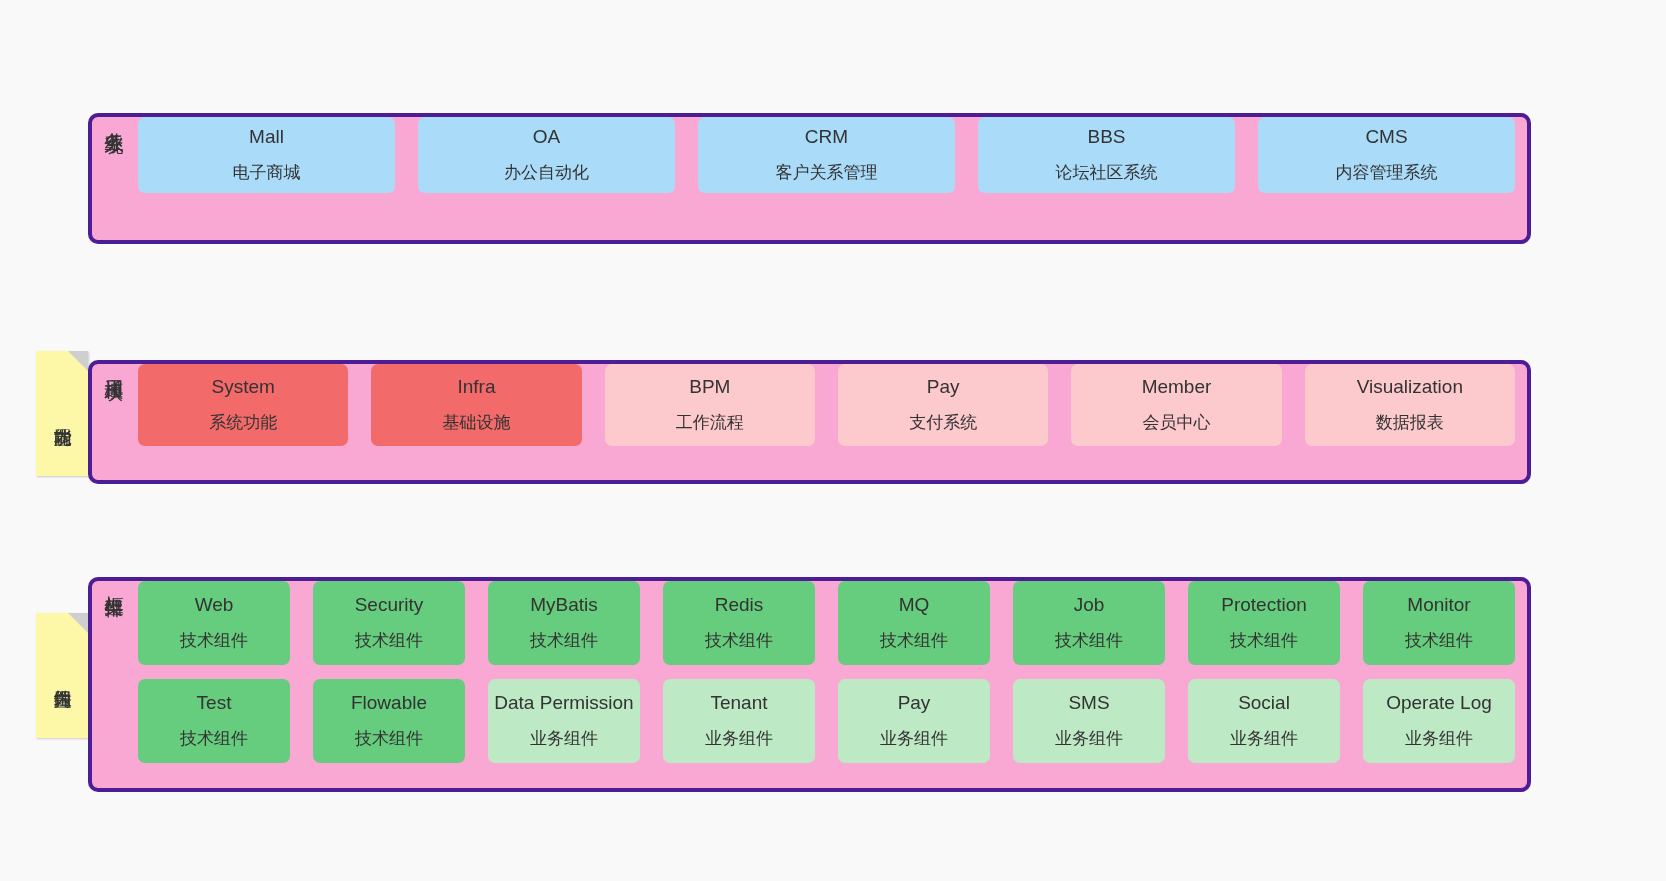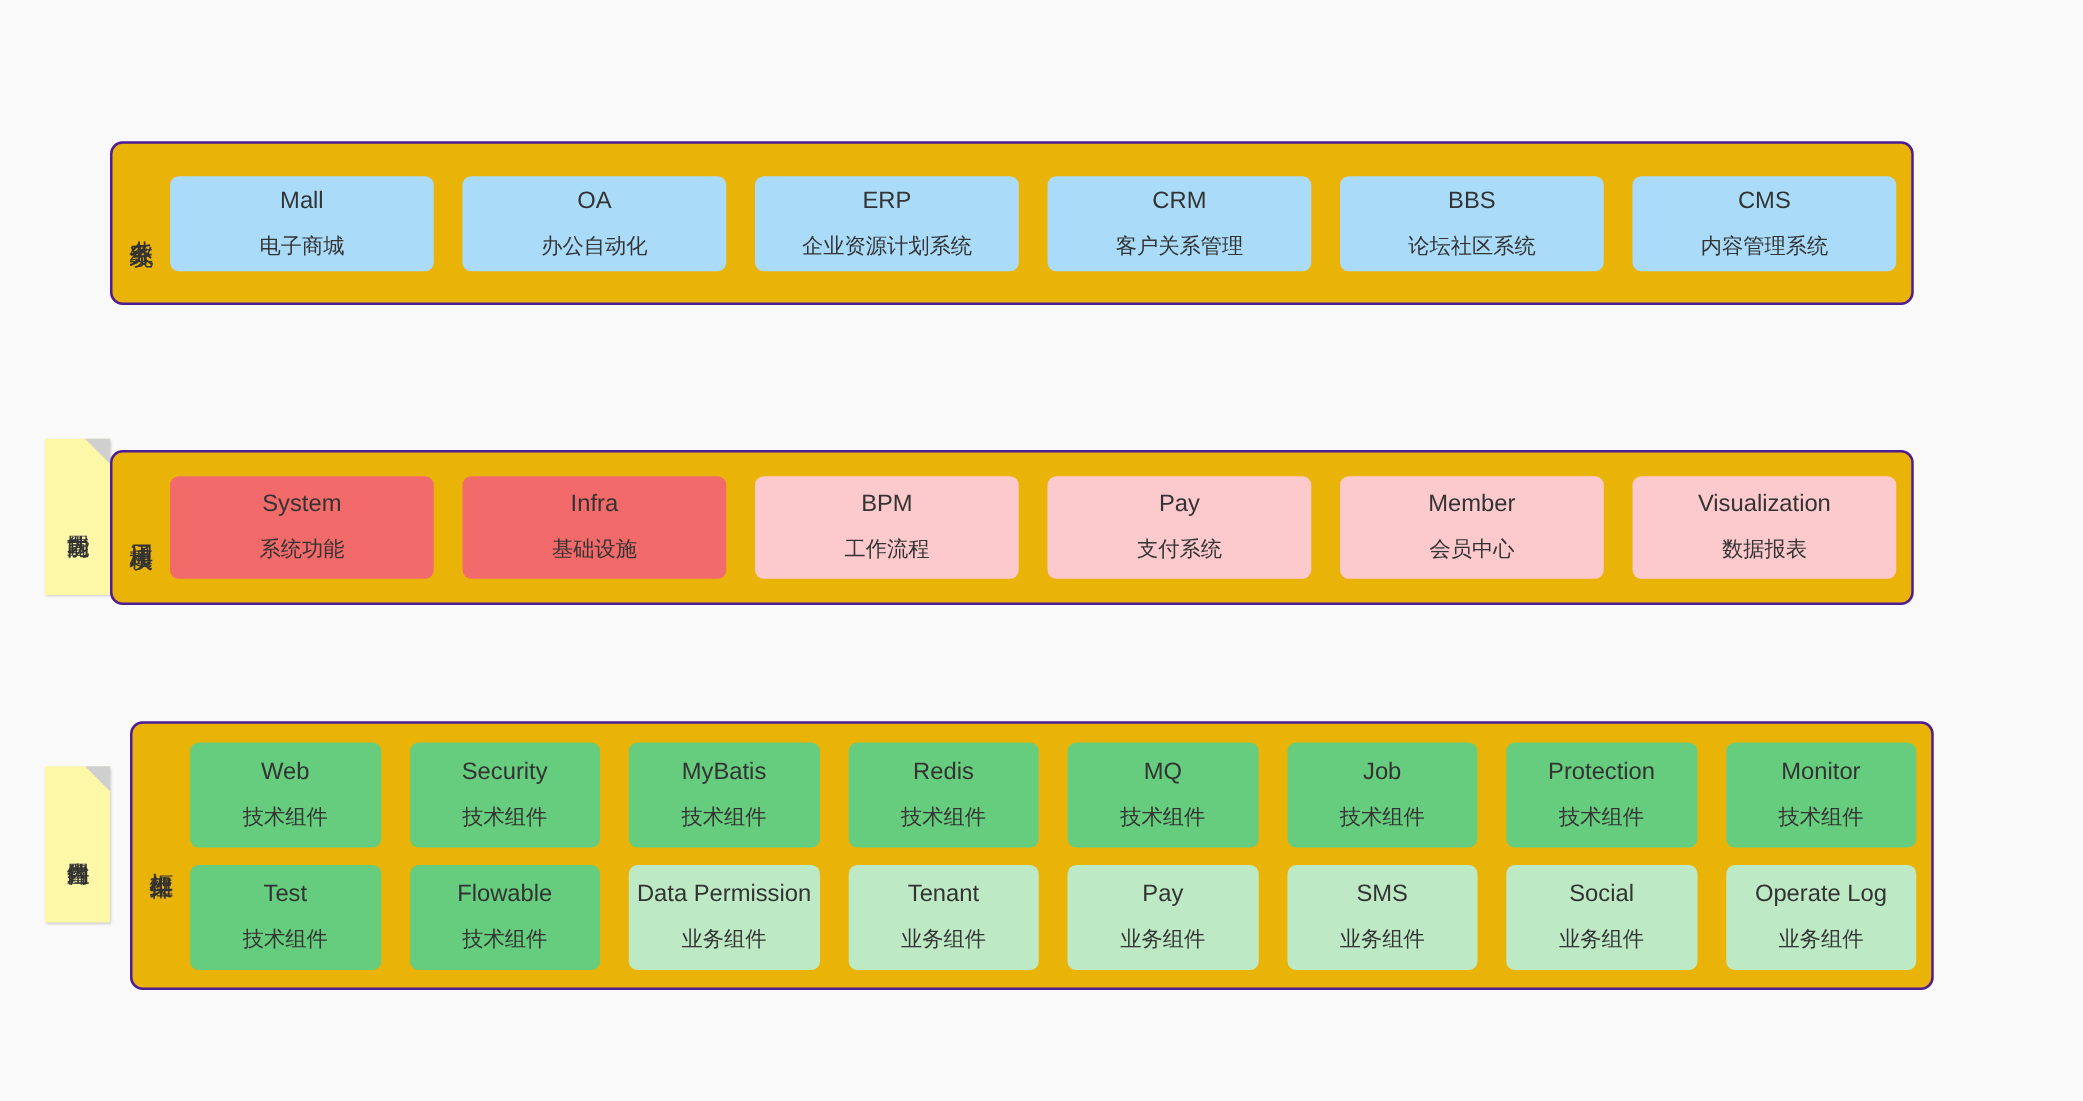--- a/index.html
+++ b/index.html
@@ -9,26 +9,26 @@
     font-family:"Liberation Sans","DejaVu Sans",sans-serif;
     color:#333333;
     overflow:hidden;
     position:relative;
   }
   .canvas{position:absolute;inset:0;}
 
   
   .band{
     position:absolute;
-    background:#eab308;
-    border:2px solid #4c1d95;
+    background:#f9a8d4;
+    border:4px solid #4c1d95;
     border-radius:10px;
     box-sizing:border-box;
     display:flex;
-    align-items:center;
+    align-items:flex-start;
   }
   .band-title{
     width:44px;
     flex:0 0 44px;
     display:flex;
     align-items:center;
     justify-content:center;
     font-size:19px;
     line-height:1.16;
     letter-spacing:1px;
@@ -75,21 +75,21 @@
   .cell-green{background:#66cc7e;}
   .cell-lightgreen{background:#bde9c4;}
 
   
   #band-business{left:88px;top:113px;width:1443px;height:131px;}
   #band-business .row{height:76px;}
 
   #band-common{left:88px;top:360px;width:1443px;height:124px;}
   #band-common .row{height:82px;}
 
-  #band-framework{left:104px;top:577px;width:1443px;height:215px;}
+  #band-framework{left:88px;top:577px;width:1443px;height:215px;}
   #band-framework .row{height:84px;}
 
   
   .note{
     position:absolute;
     width:52px;
     background:#fcf8a8;
     box-shadow:1px 1px 2px rgba(0,0,0,0.18);
     display:flex;
     align-items:center;
@@ -141,24 +141,20 @@
         <div class="row">
           <div class="cell cell-blue">
             <span class="en">Mall</span>
             <span class="cn">电子商城</span>
           </div>
           <div class="cell cell-blue">
             <span class="en">OA</span>
             <span class="cn">办公自动化</span>
           </div>
           <div class="cell cell-blue">
-            <span class="en">ERP</span>
-            <span class="cn">企业资源计划系统</span>
-          </div>
-          <div class="cell cell-blue">
             <span class="en">CRM</span>
             <span class="cn">客户关系管理</span>
           </div>
           <div class="cell cell-blue">
             <span class="en">BBS</span>
             <span class="cn">论坛社区系统</span>
           </div>
           <div class="cell cell-blue">
             <span class="en">CMS</span>
             <span class="cn">内容管理系统</span>

